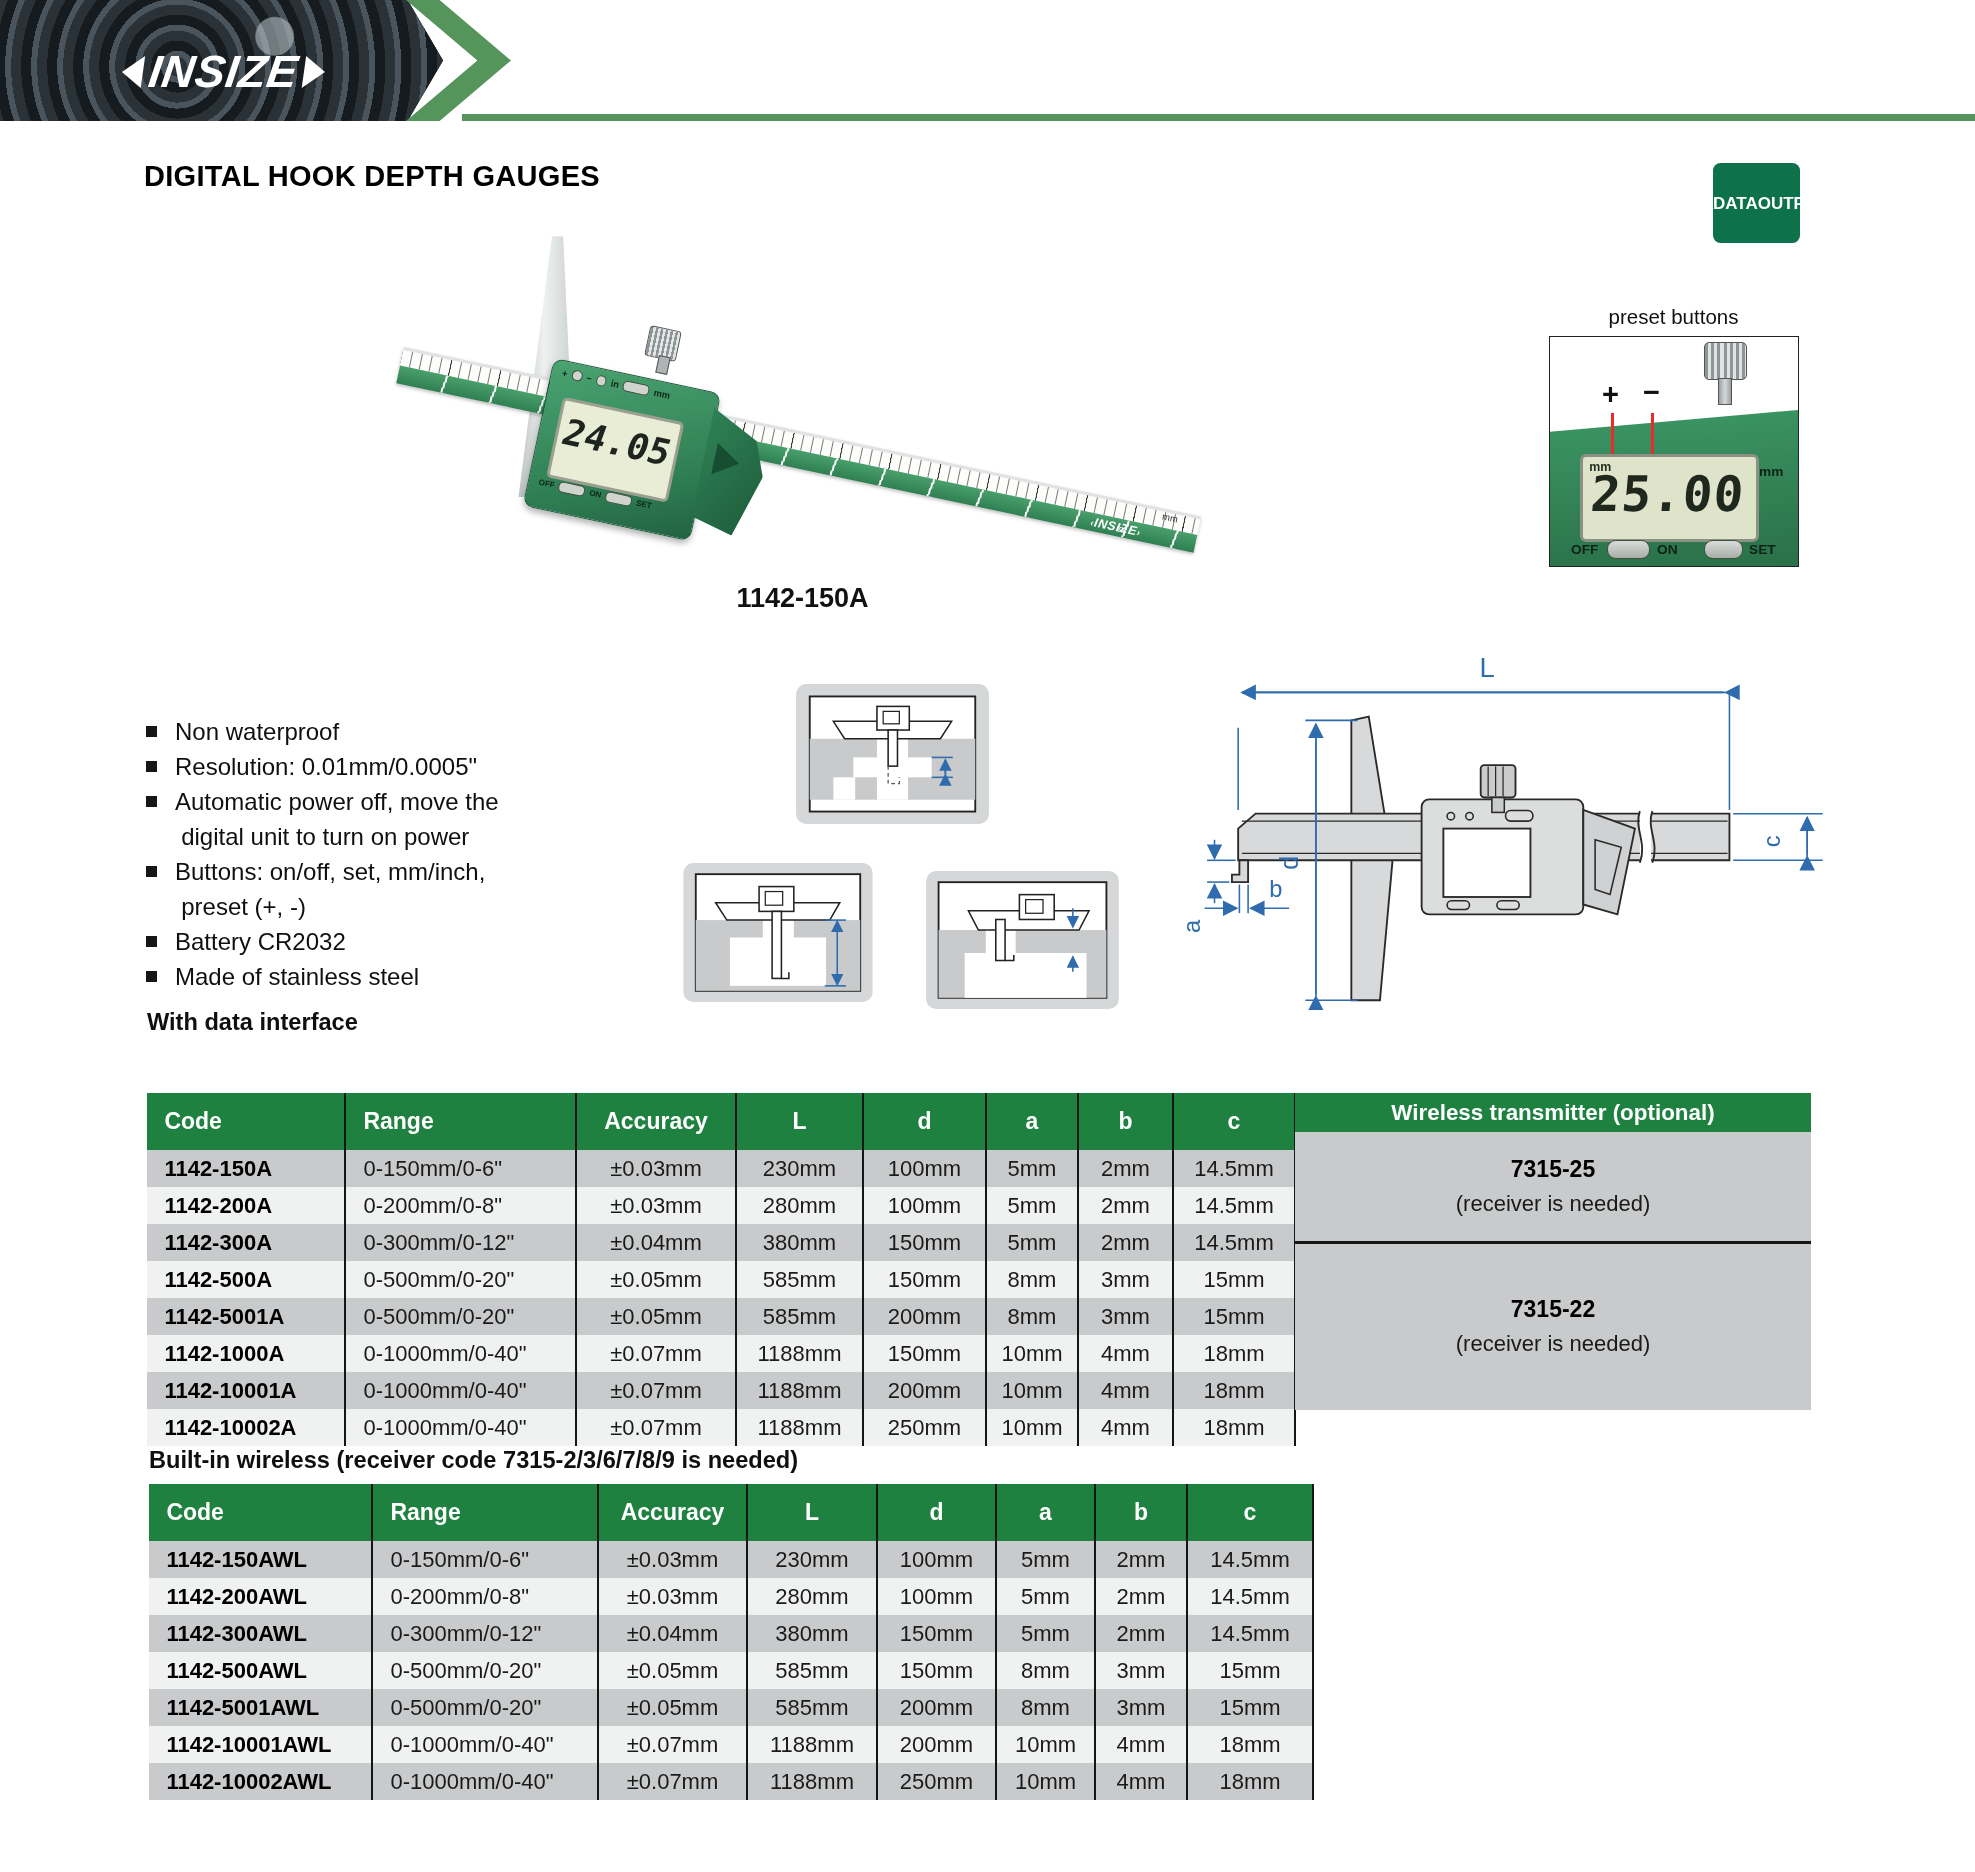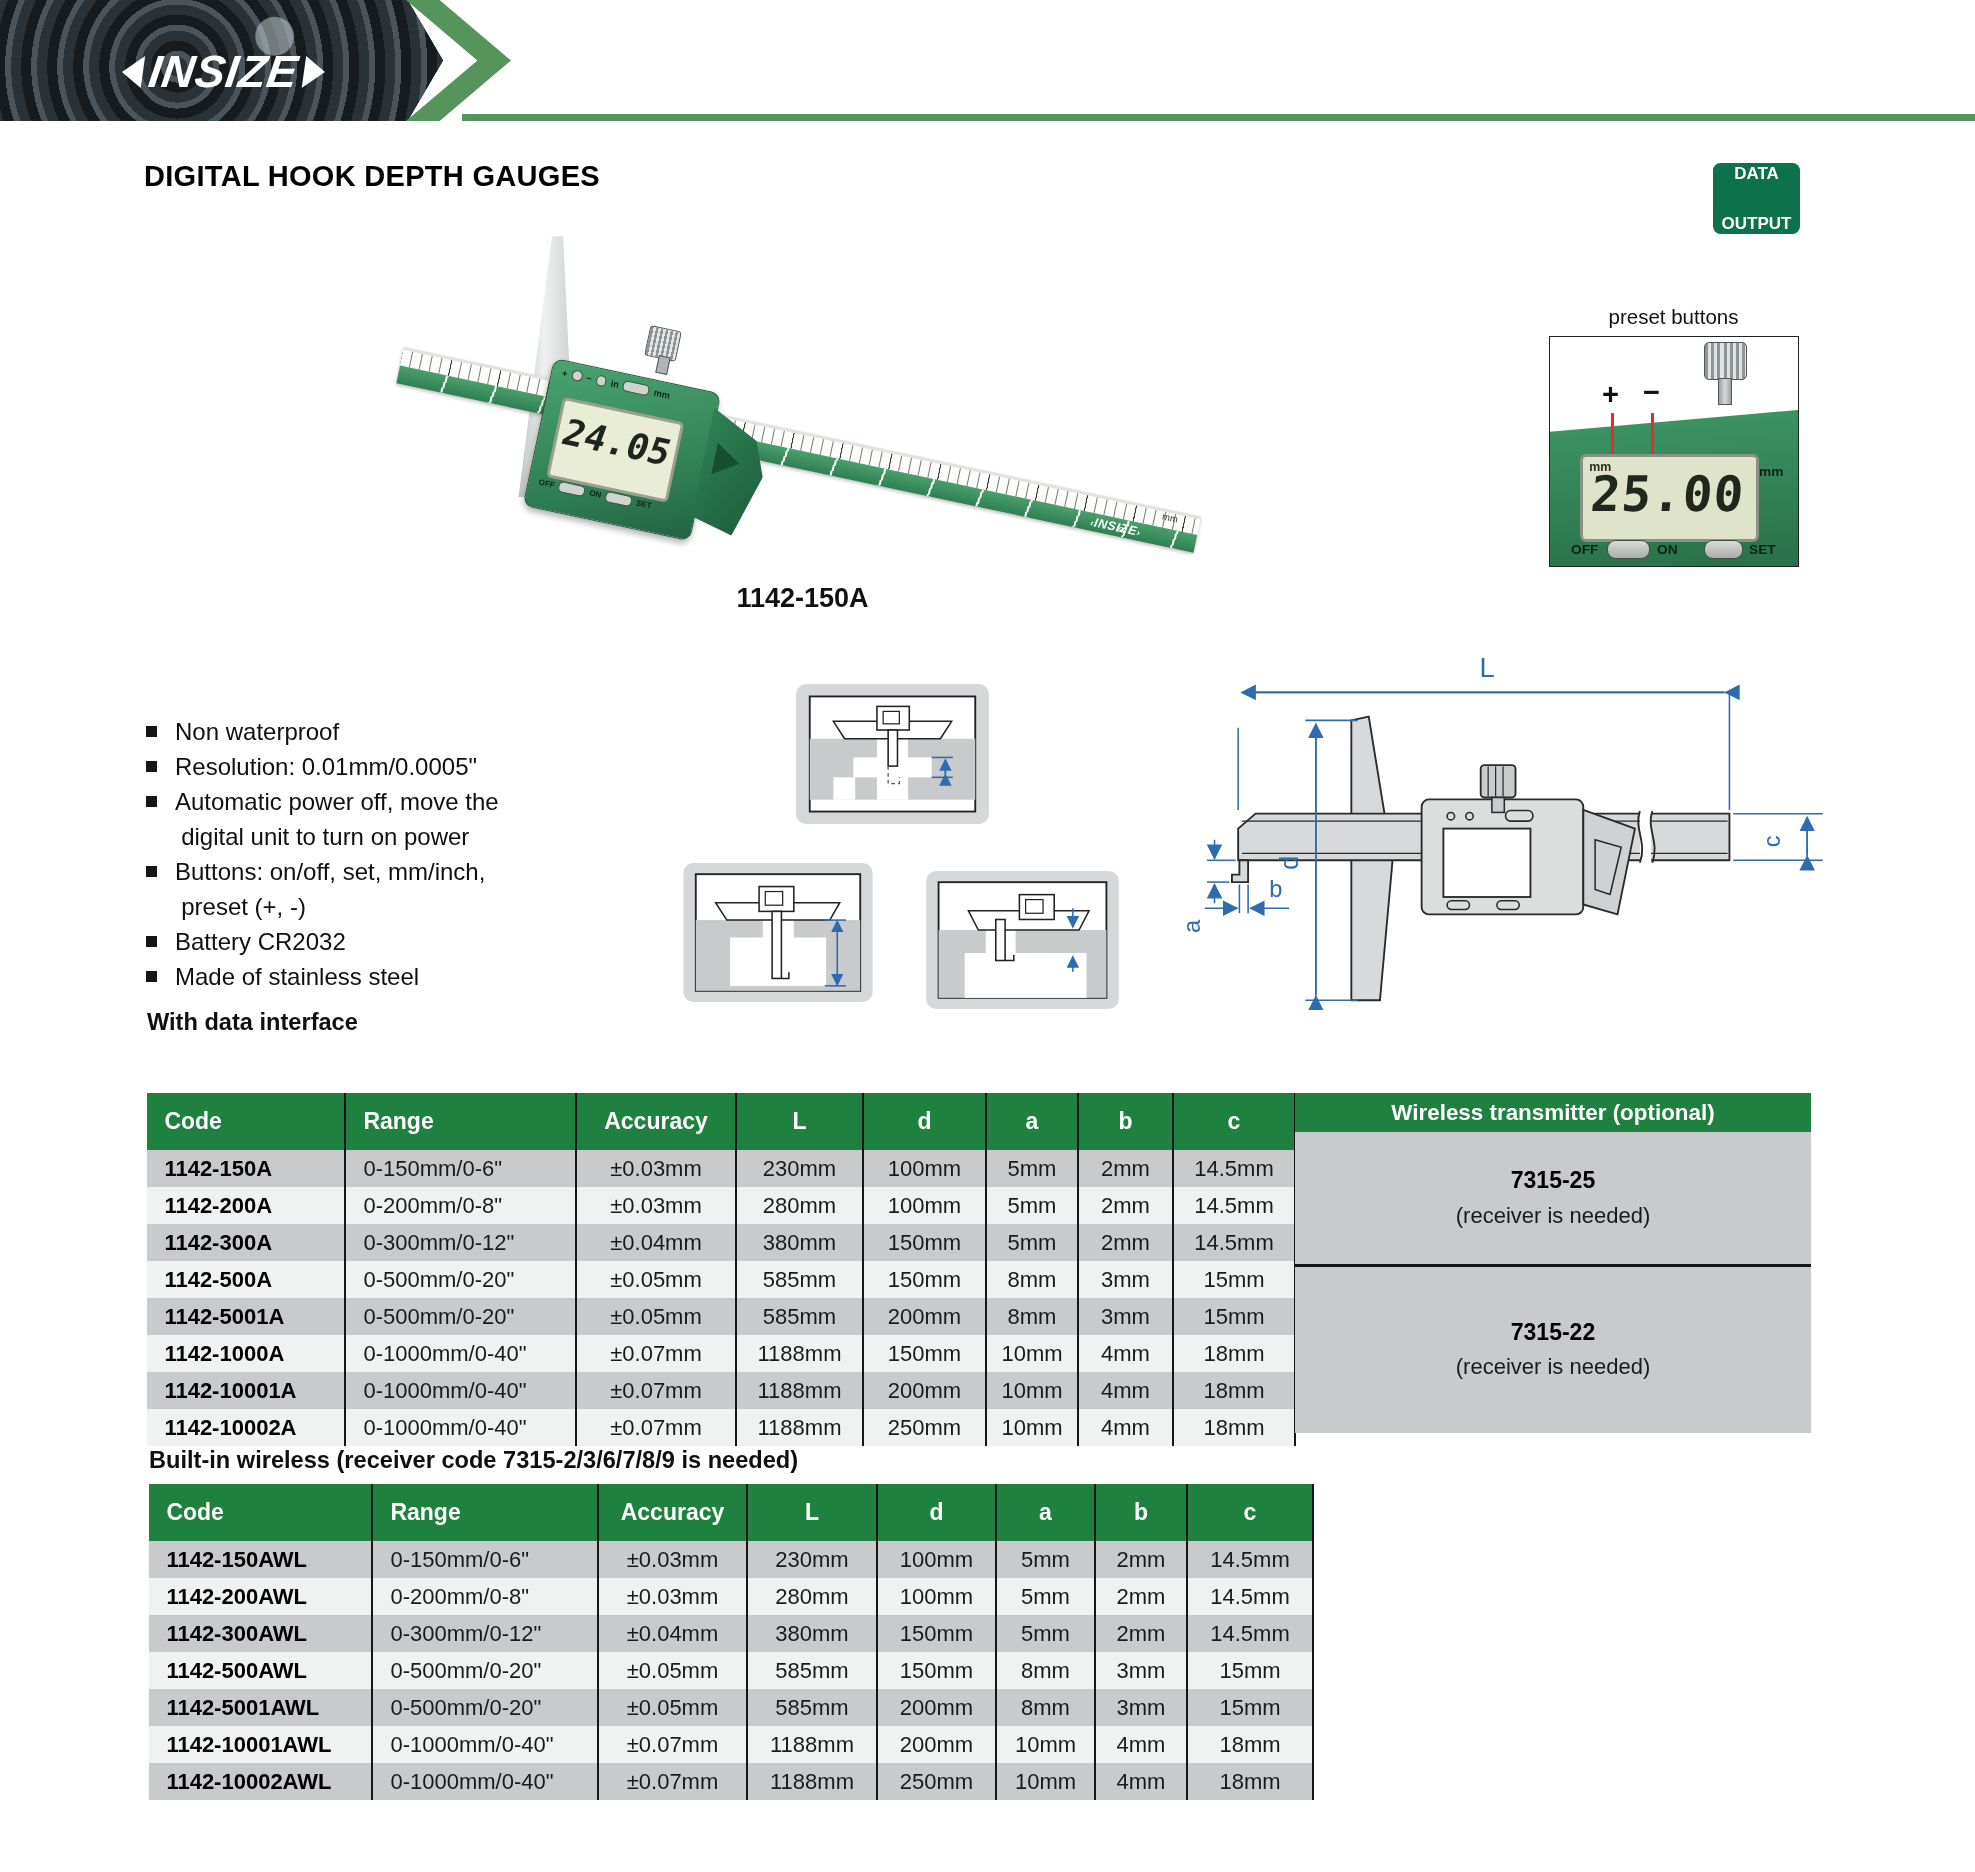--- a/index.html
+++ b/index.html
@@ -19,22 +19,22 @@
   .hdr-bar{position:absolute;left:462px;top:114px;width:1513px;height:6.8px;background:#55945a;}
   .hdr-logo{position:absolute;left:122px;top:39px;width:230px;height:65px;color:#fff;
     display:flex;align-items:center;gap:6.2px;transform:skewX(-8deg);}
   .hdr-logo .txt{font-size:45px;font-weight:bold;font-style:italic;letter-spacing:0.6px;}
   .tri{width:0;height:0;border-top:16px solid transparent;border-bottom:16px solid transparent;}
   .tri-l{border-right:21px solid #fff;}
   .tri-r{border-left:21px solid #fff;}
 
   .page-title{position:absolute;left:144px;top:160px;font-size:29px;font-weight:bold;color:#000000;letter-spacing:0.3px;}
 
-  .badge{position:absolute;left:1713px;top:163px;width:87px;height:71px;background:#0d714c;border-radius:7.5px;
-    color:#fff;font-weight:bold;font-size:17px;display:flex;flex-direction:column;align-items:center;justify-content:space-between;line-height:21px;}
+  .badge{position:absolute;left:1713px;top:163px;width:87px;height:80px;background:#0d714c;border-radius:7.5px;
+    color:#fff;font-weight:bold;font-size:17px;display:flex;flex-direction:row;align-items:center;justify-content:space-between;line-height:21px;}
 
   
   .inset-label{position:absolute;left:1549px;top:305px;width:249px;text-align:center;font-size:20.5px;color:#111;}
   .inset{position:absolute;left:1549px;top:336px;width:248px;height:229px;border:1.9px solid #222;background:#fff;overflow:hidden;}
   .inset .body{position:absolute;left:0;top:73px;width:100%;height:156px;
     background:linear-gradient(175deg,#3d9765,#2a7048);clip-path:polygon(0 14%,100% 0,100% 100%,0 100%);}
   .inset .screw-cap{position:absolute;left:154px;top:5px;width:41px;height:36px;border-radius:5px;border:1.2px solid #555;
     background:repeating-linear-gradient(90deg,#8f9496 0 3.1px,#dfe3e4 3.1px 6.2px);}
   .inset .screw-stem{position:absolute;left:168px;top:41px;width:12.4px;height:25px;background:linear-gradient(90deg,#9aa0a2,#d5d9da,#9aa0a2);border:0.6px solid #555;}
   .inset .pm{position:absolute;font-size:29px;font-weight:bold;color:#101010;}
@@ -493,21 +493,21 @@
           <td>1188mm</td>
           <td>250mm</td>
           <td>10mm</td>
           <td>4mm</td>
           <td>18mm</td>
         </tr>
         </tbody>
     </table>
     <div class="wireless" style="left:1148px;">
       <div class="wh">Wireless transmitter (optional)</div>
-      <div class="grp" style="height:132px;">
+      <div class="grp" style="height:109px;">
         <div class="gc">7315-25</div>
         <div class="gn">(receiver is needed)</div>
       </div>
       <div class="wdiv"></div>
       <div class="grp" style="height:166px;">
         <div class="gc">7315-22</div>
         <div class="gn">(receiver is needed)</div>
       </div>
     </div>
   </div>

